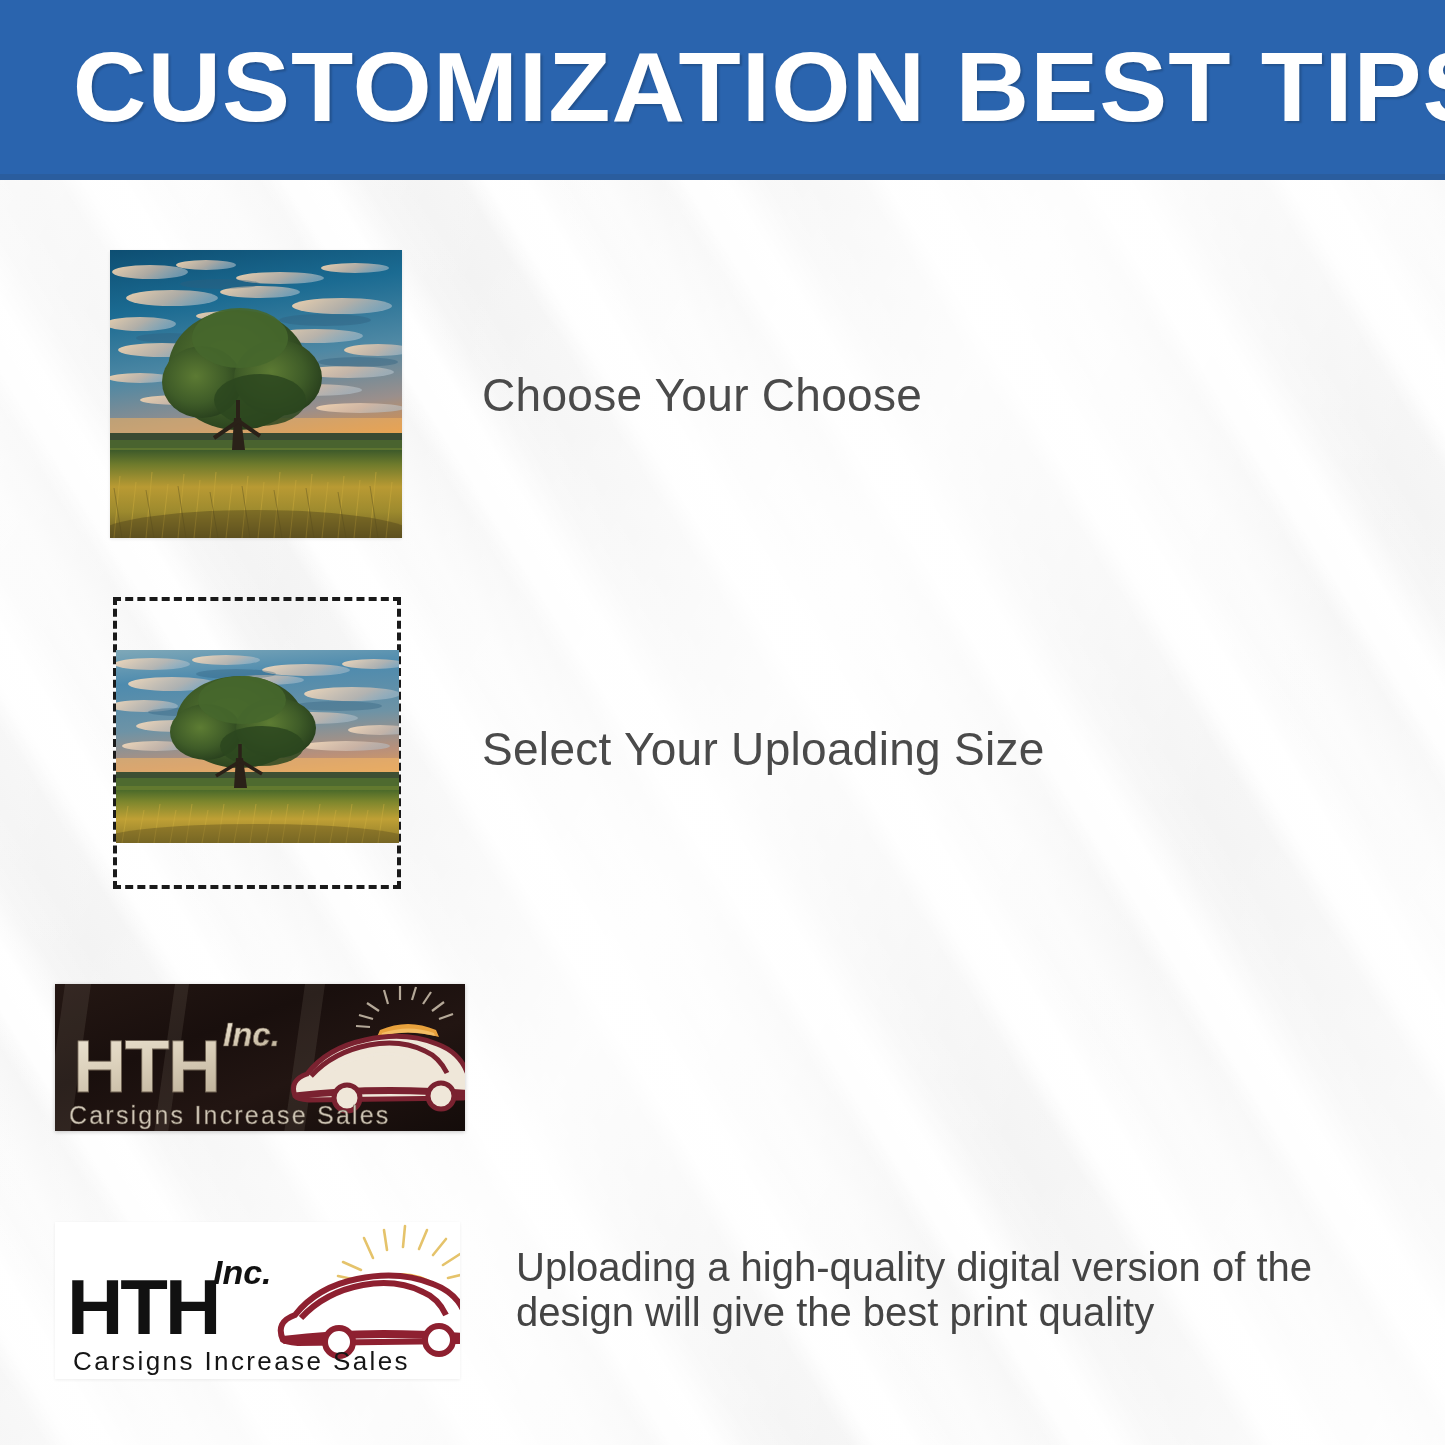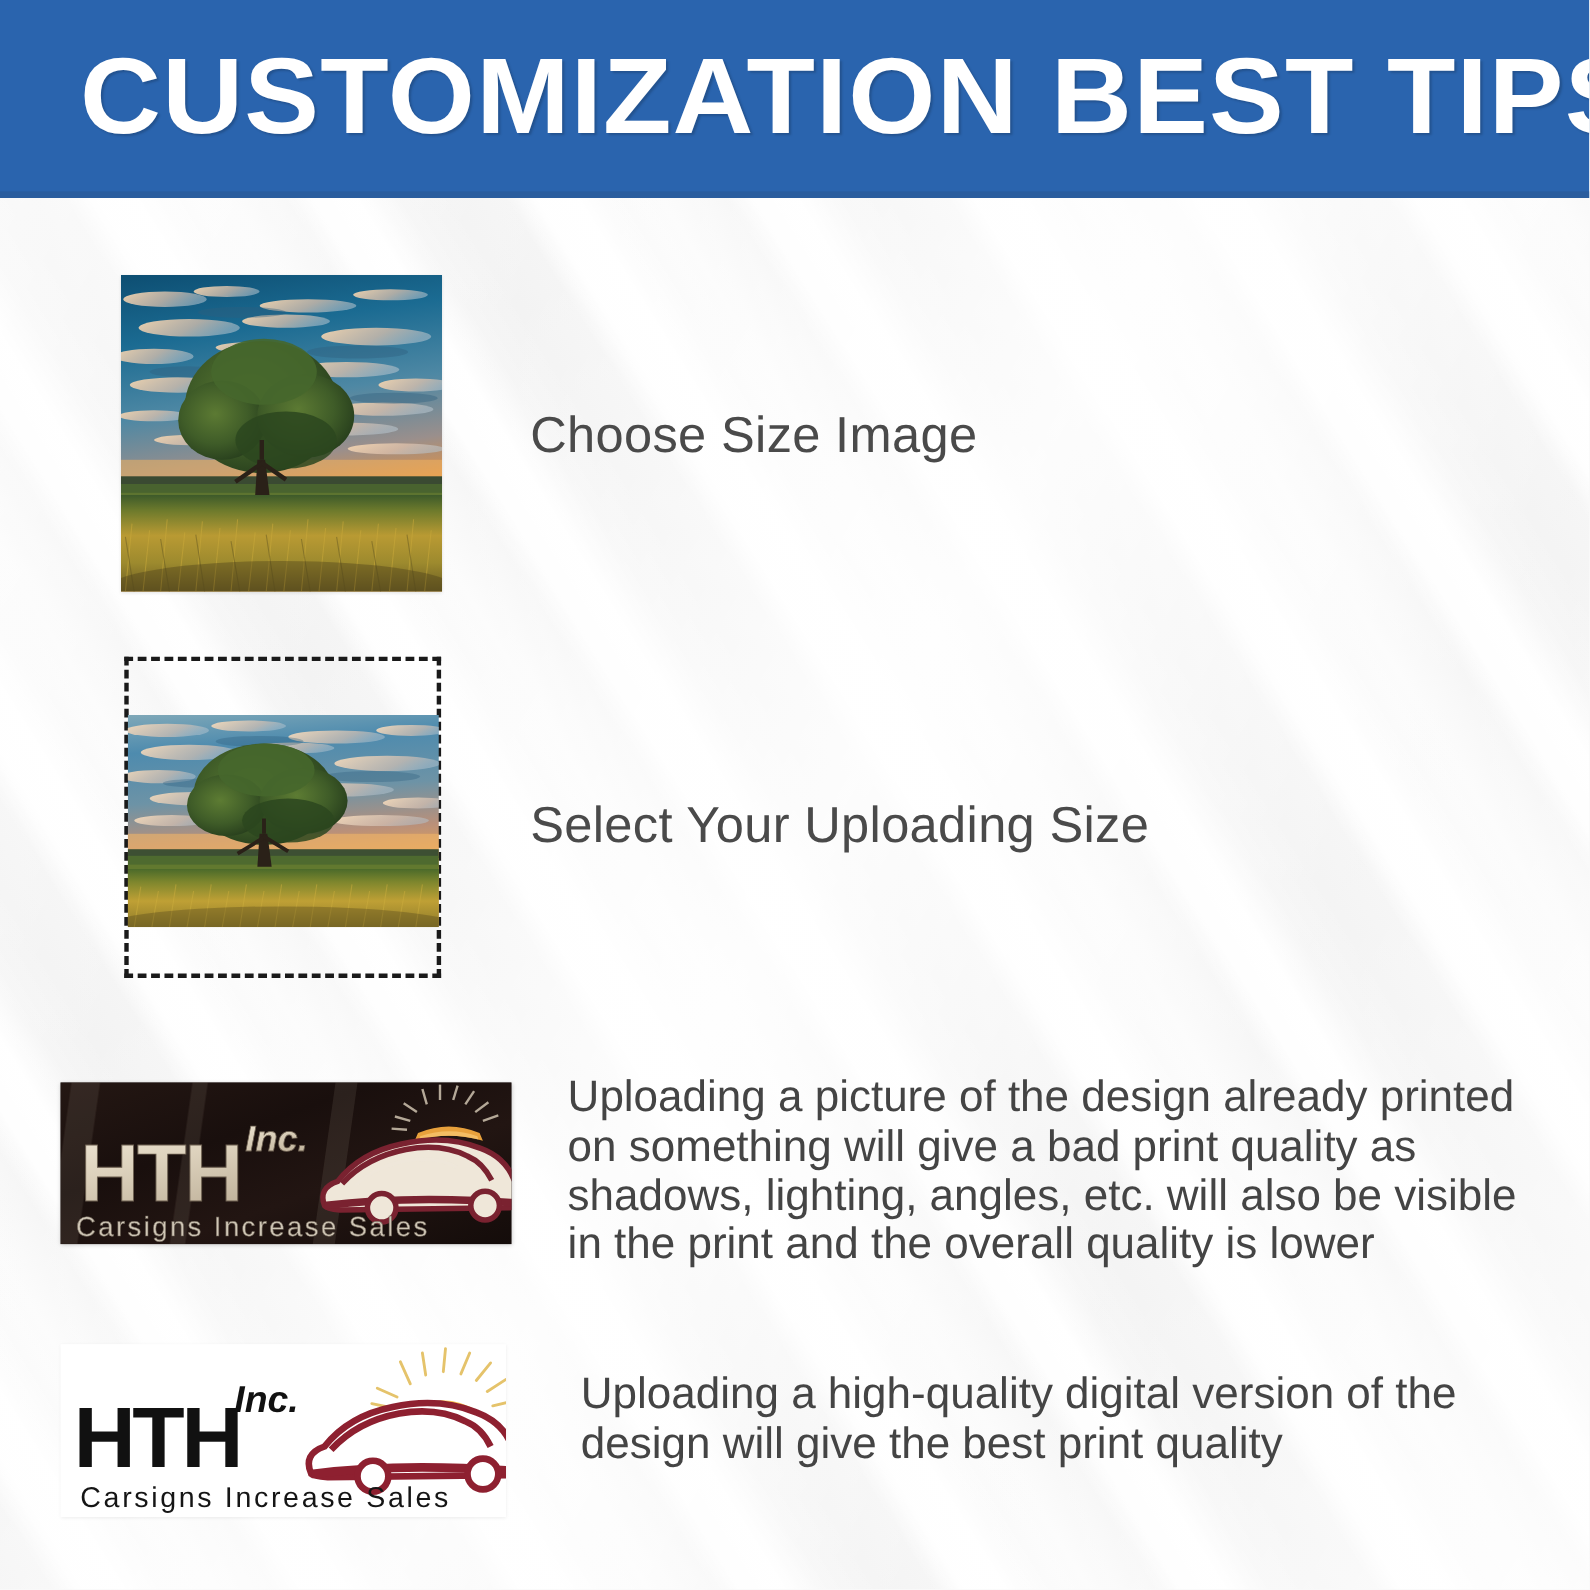--- a/index.html
+++ b/index.html
@@ -273,21 +273,21 @@
       <g stroke="#5e5320" stroke-width="1" opacity="0.45">
         <path d="M12 288 L4 238 M44 288 L36 240 M76 288 L68 236 M108 288 L100 242
                  M140 288 L132 236 M172 288 L164 240 M204 288 L196 238 M236 288 L228 242
                  M268 288 L260 236"></path>
       </g>
       <ellipse cx="146" cy="286" rx="160" ry="26" fill="#4c3f18" opacity="0.40"></ellipse>
     </svg>
   </div>
 
   <div class="row row-text text-1">
-    <span class="heading-text">Choose Size Image</span>
+    <span class="heading-text">Choose Your Choose</span>
   </div>
 
   <div class="crop-frame"></div>
   <div class="crop-photo">
     <svg class="tree-scene" viewBox="0 0 283 193" preserveAspectRatio="none">
       <defs>
         <linearGradient id="sky2" x1="0" y1="0" x2="0.12" y2="1">
           <stop offset="0%" stop-color="#7fa8b8"></stop>
           <stop offset="18%" stop-color="#4e8bae"></stop>
           <stop offset="42%" stop-color="#6d93a6"></stop>
@@ -419,21 +419,20 @@
         <circle cx="386" cy="112" r="13" fill="#efe7d9" stroke="#7a2230" stroke-width="5"></circle>
       </g>
 
       <text x="14" y="140" font-family="'Liberation Sans Narrow','Liberation Sans', sans-serif" font-size="25" letter-spacing="2.2" fill="#cfc6b6" stroke="#6b6054" stroke-width="0.5">Carsigns Increase Sales</text>
 
       <rect x="0" y="0" width="410" height="147" fill="none" stroke="#000" stroke-width="0"></rect>
       <rect x="0" y="0" width="410" height="147" fill="url(#fabric)" opacity="0"></rect>
     </svg>
   </div>
 
-  <div class="row-text para-text text-3" style="position:absolute;">Uploading a picture of the design already printed on something will give a bad print quality as shadows, lighting, angles, etc. will also be visible in the print and the overall quality is lower</div>
 
   <div class="banner-light">
     <svg class="logo-art" viewBox="0 0 405 157" preserveAspectRatio="none">
       <defs>
         <linearGradient id="sunG" x1="0" y1="0" x2="0" y2="1">
           <stop offset="0%" stop-color="#f9c95c"></stop>
           <stop offset="55%" stop-color="#f2a017"></stop>
           <stop offset="100%" stop-color="#e08a0c"></stop>
         </linearGradient>
       </defs>
@@ -464,15 +463,15 @@
         <path d="M246 96 q24 -26 62 -33 q34 -6 60 7 q15 6 23 23" fill="none" stroke="#8e2030" stroke-width="6"></path>
         <path d="M228 118 q86 -11 192 -2" fill="none" stroke="#8e2030" stroke-width="8"></path>
         <circle cx="284" cy="120" r="14" fill="#ffffff" stroke="#8e2030" stroke-width="6"></circle>
         <circle cx="384" cy="118" r="14" fill="#ffffff" stroke="#8e2030" stroke-width="6"></circle>
       </g>
 
       <text x="18" y="148" font-family="'Liberation Sans Narrow','Liberation Sans', sans-serif" font-size="26" letter-spacing="2.4" fill="#151515">Carsigns Increase Sales</text>
     </svg>
   </div>
 
-  <div class="row-text para-text text-4" style="position:absolute;margin-left:12px;">Uploading a high-quality digital version of the design will give the best print quality</div>
+  <div class="row-text para-text text-4" style="position:absolute;">Uploading a high-quality digital version of the design will give the best print quality</div>
 
 </div>
 
 </body></html>

